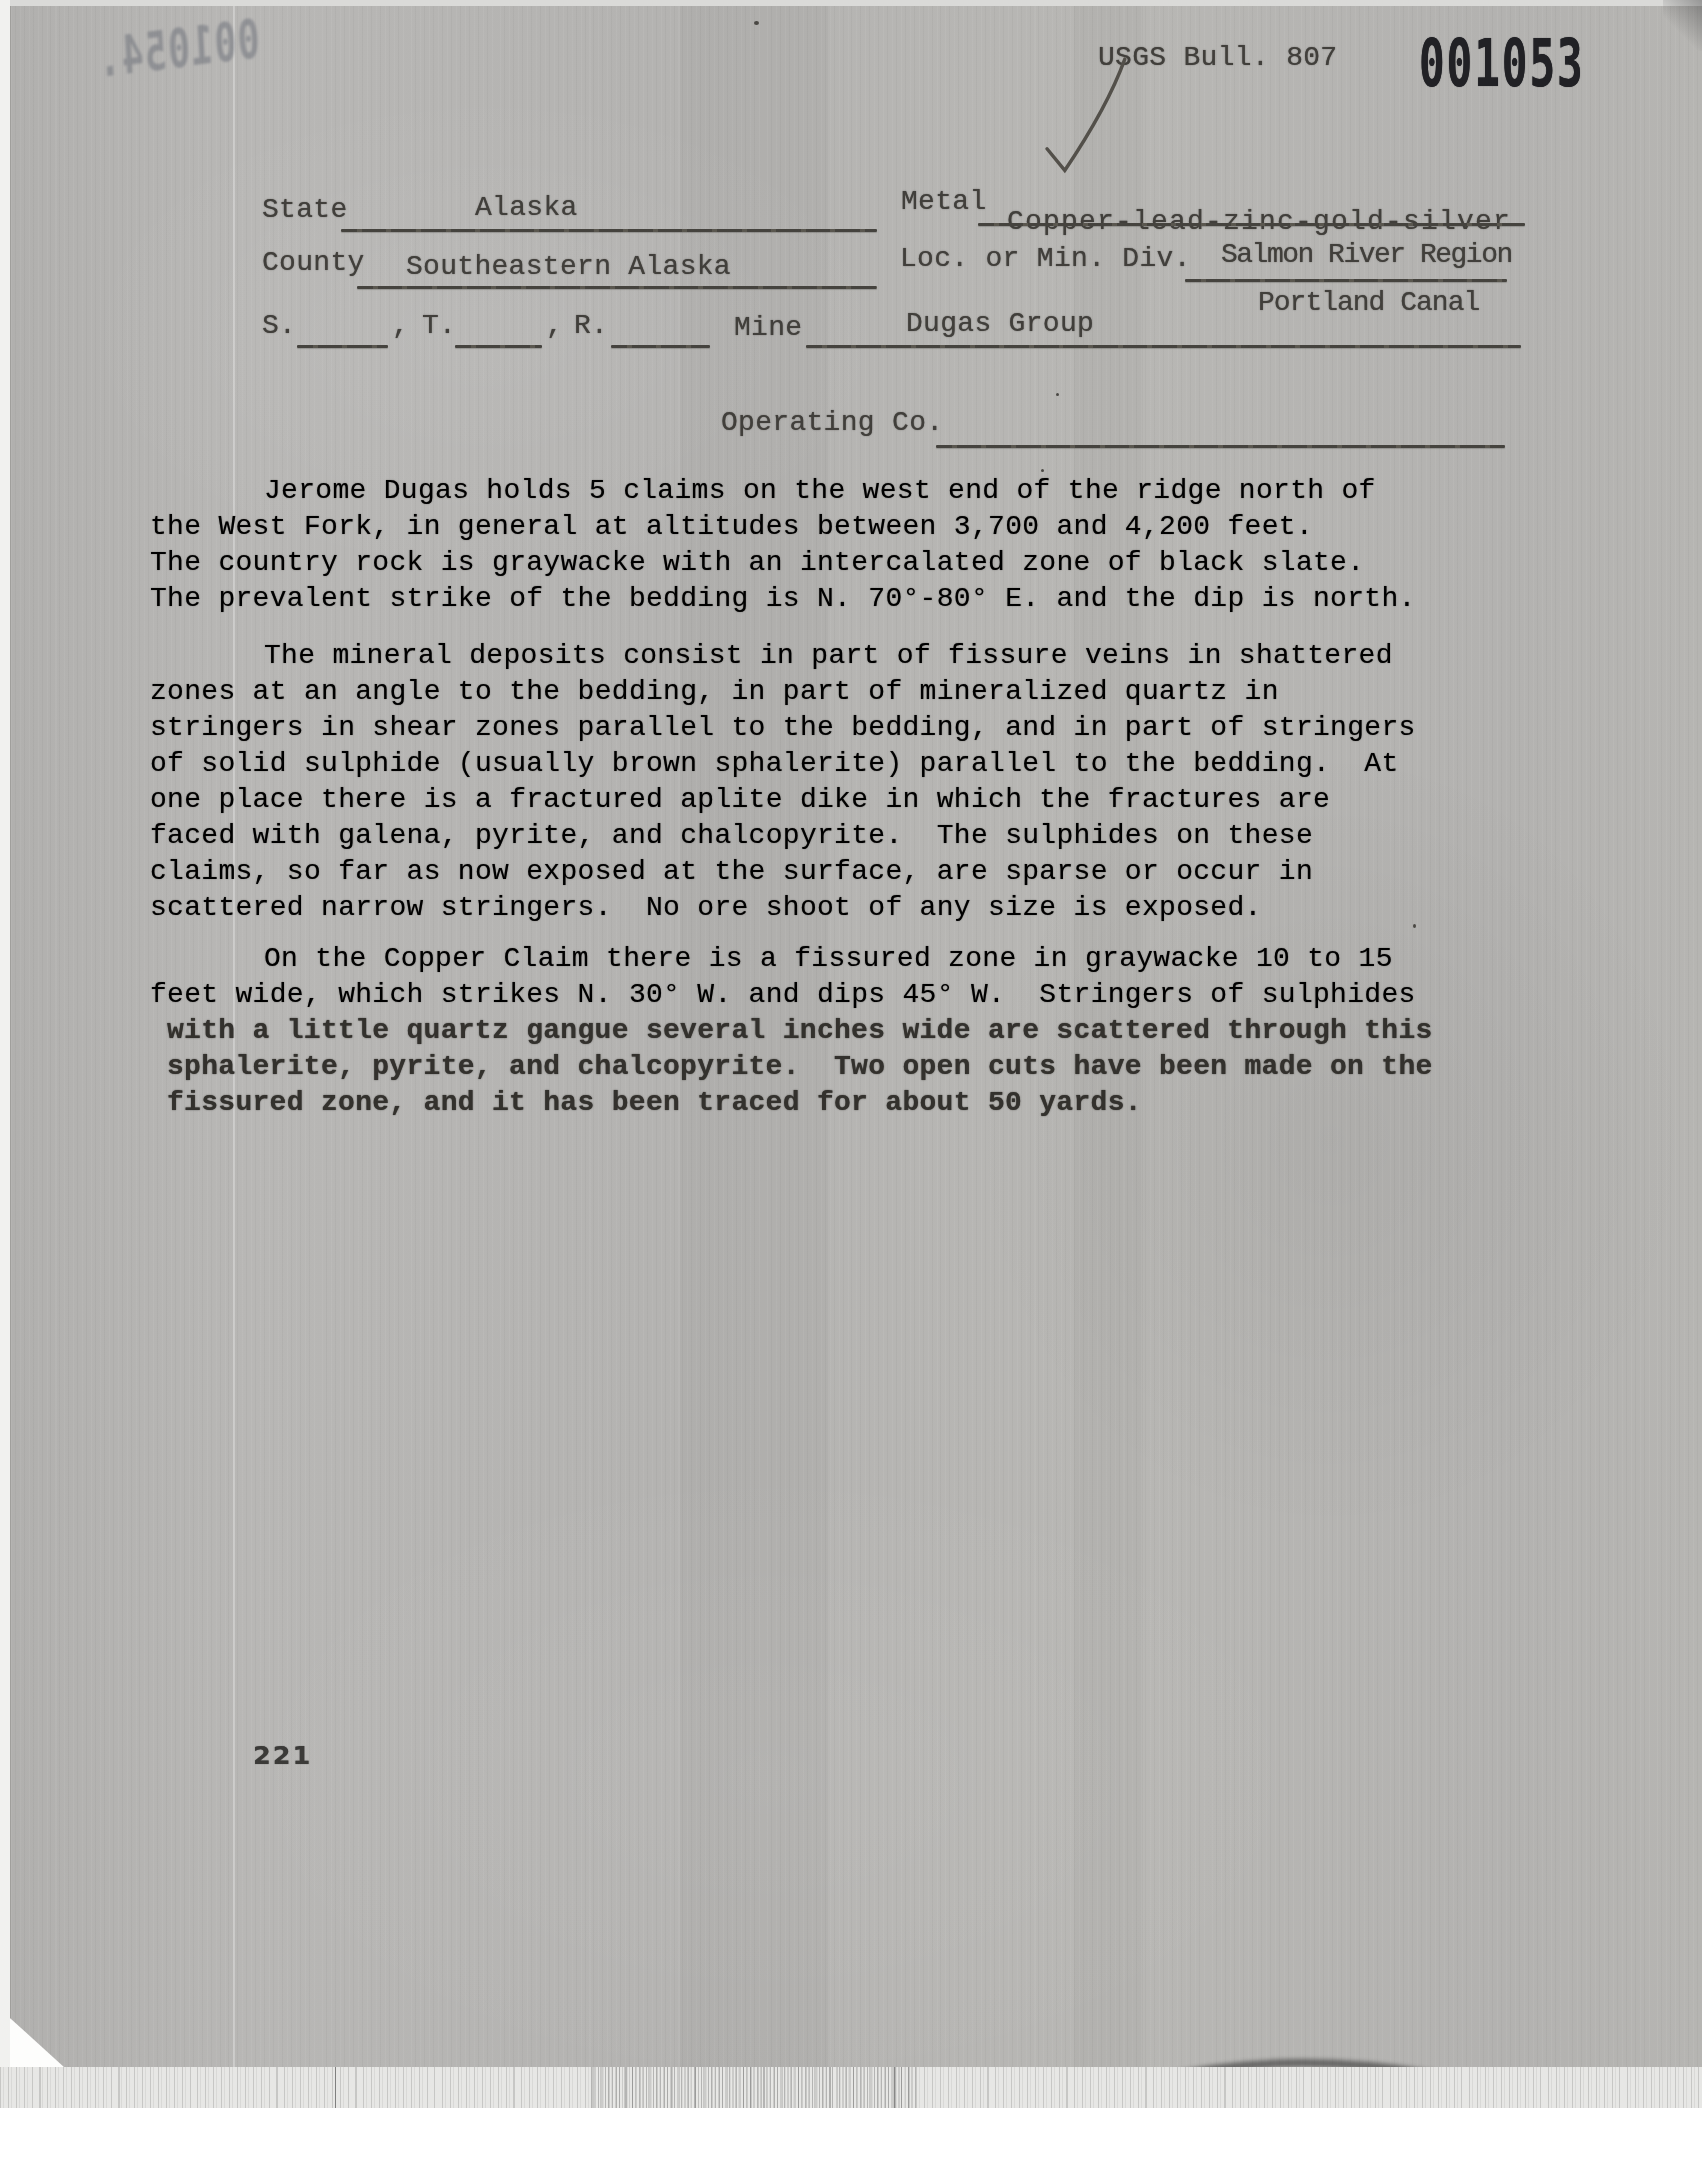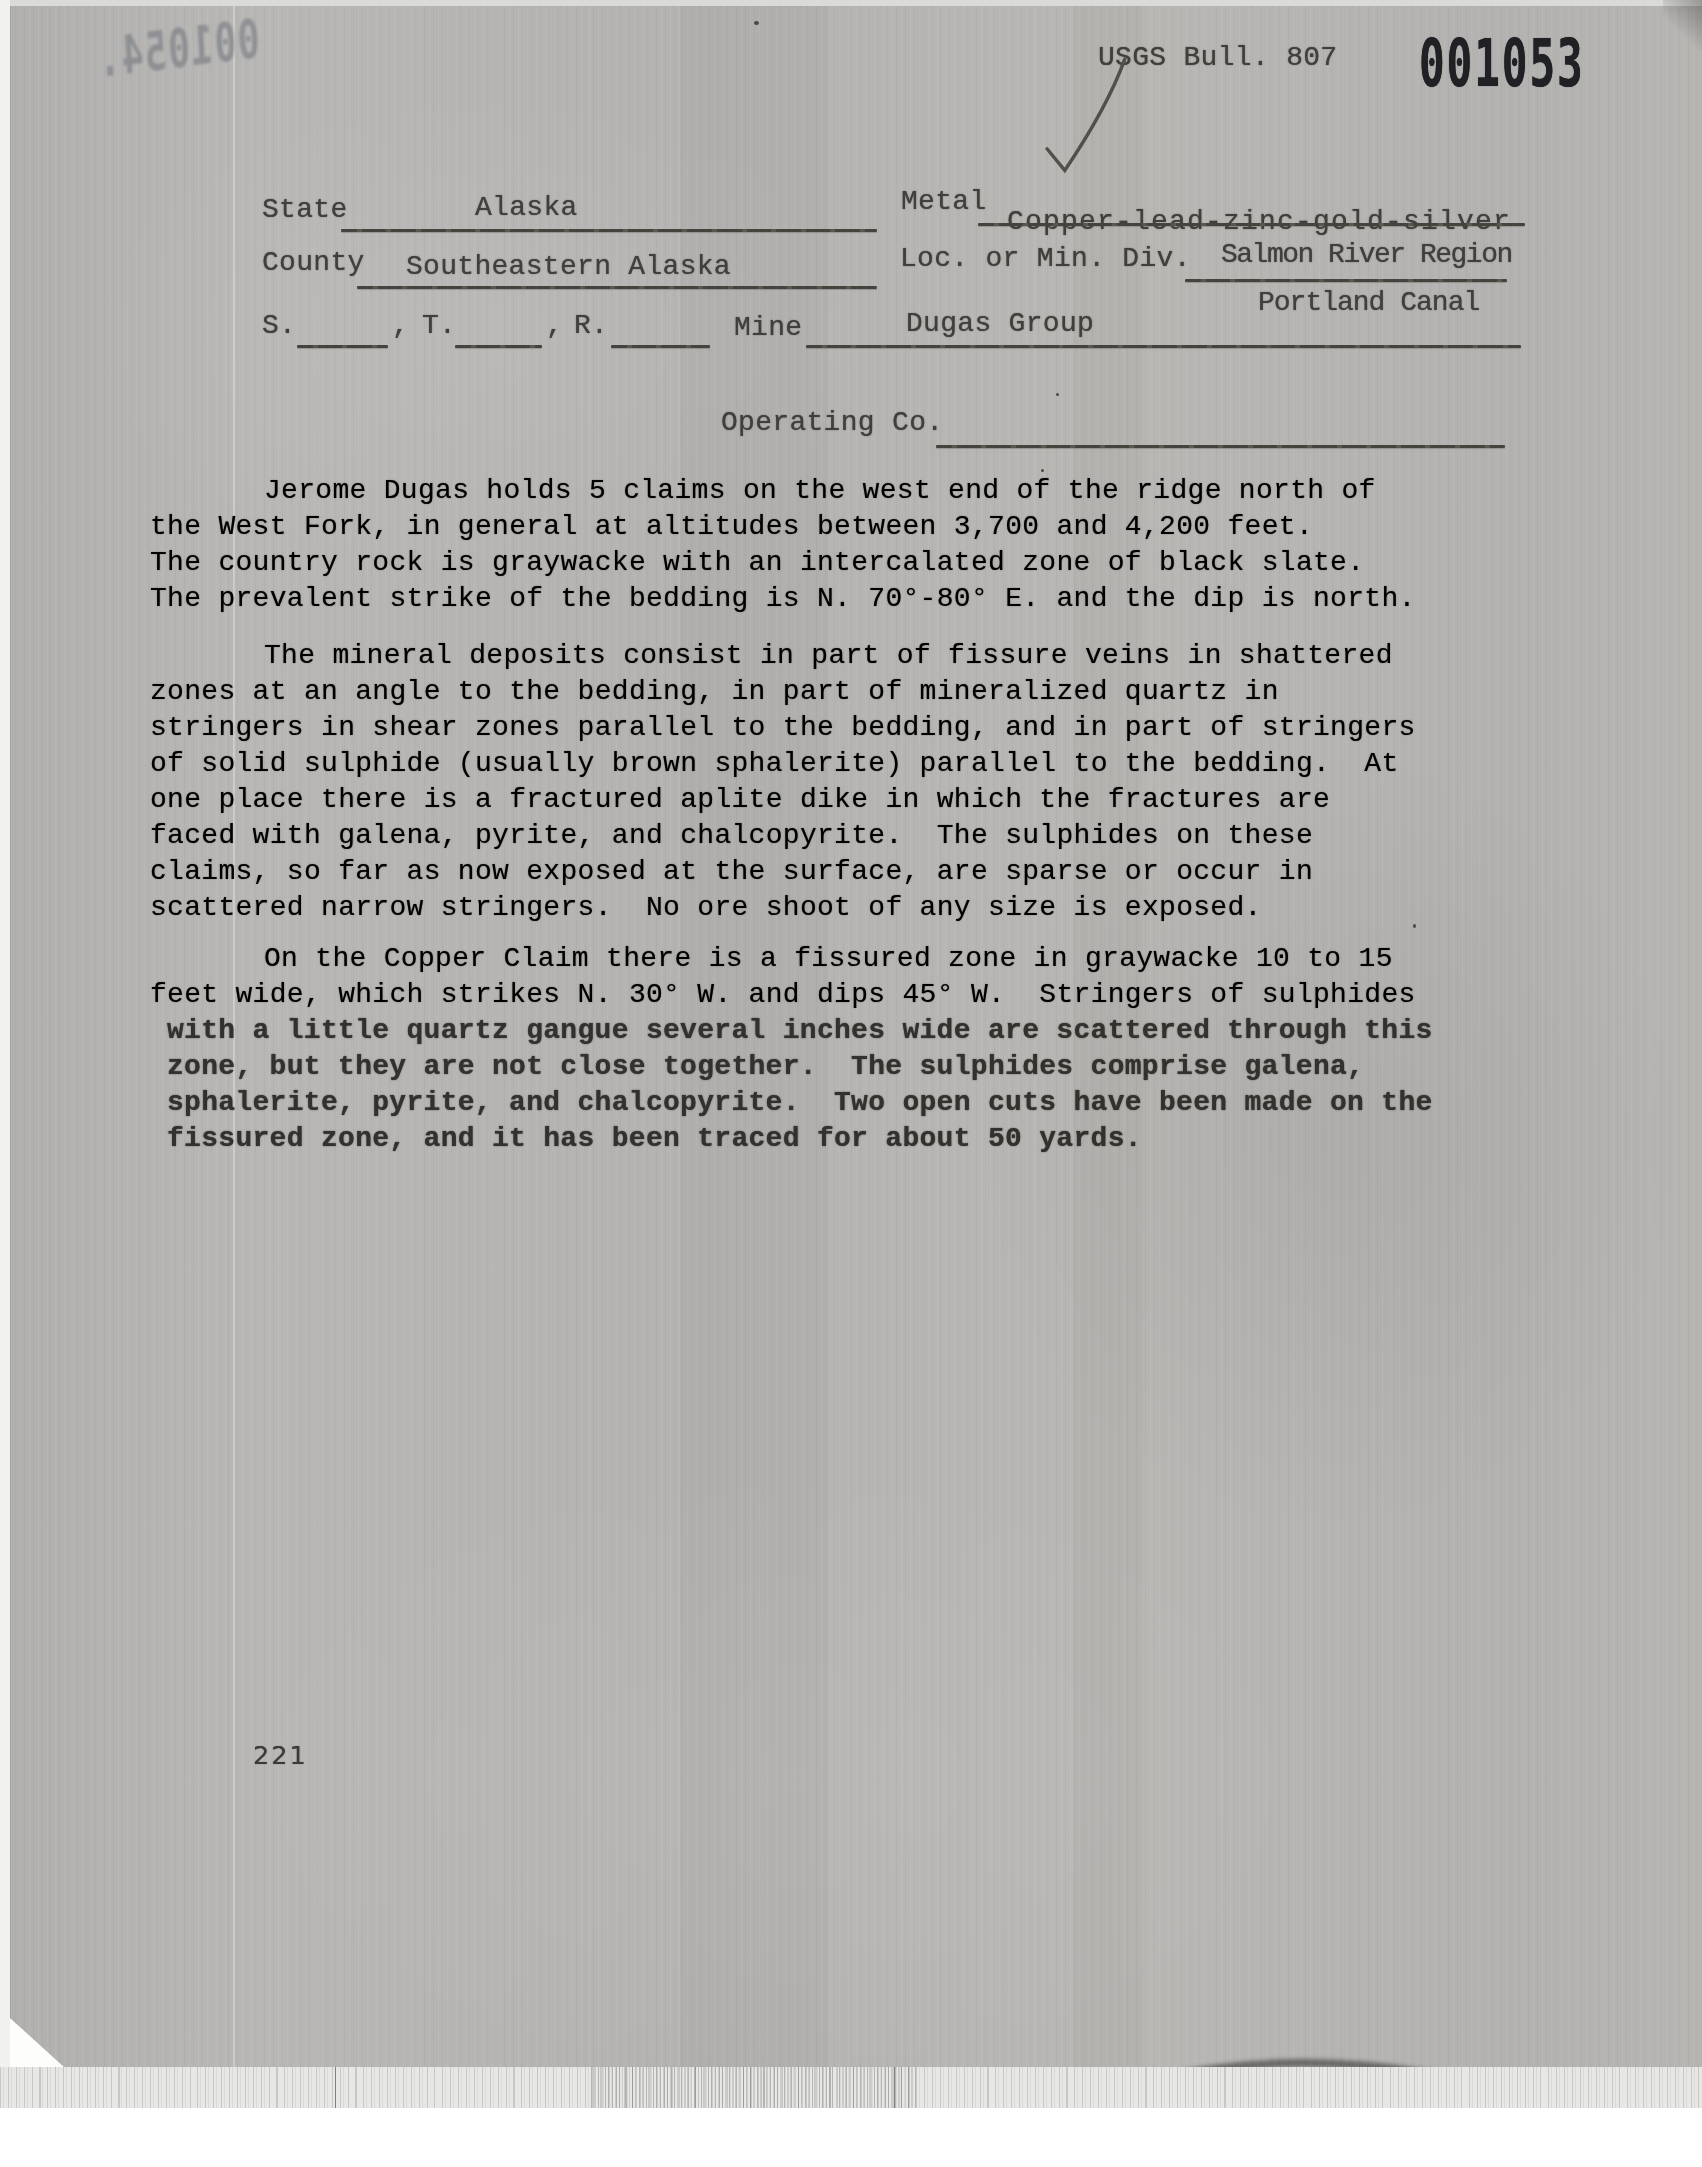--- a/index.html
+++ b/index.html
@@ -83,21 +83,21 @@
   .bleed-stamp{
     position:absolute;left:47px;top:19.7px;
     font-family:"DejaVu Sans Mono", monospace;font-weight:700;
     font-size:59px;line-height:57px;letter-spacing:2px;color:rgba(88,92,104,.42);
     transform:scale(-.62,.9) rotate(5deg);transform-origin:center;
     filter:blur(1.4px);
   }
   .usgs-ref{position:absolute;left:1098px;top:43px;}
   .page-number{
     position:absolute;left:253px;top:1740px;
-    font-family:"DejaVu Sans", sans-serif;font-weight:400;
+    font-family:"DejaVu Sans", sans-serif;font-weight:700;
     font-size:25.6px;color:#3b3a38;letter-spacing:2px;
     text-shadow:0 0 1px rgba(50,50,48,.7);
   }
   .mark-svg{position:absolute;left:0;top:0;width:1702px;height:2167px;pointer-events:none;}
   .speck{position:absolute;border-radius:50%;background:#4a4844;}
 </style>
 </head>
 <body>
 
 <div class="canvas">
@@ -166,21 +166,20 @@
     <div class="line">one place there is a fractured aplite dike in which the fractures are</div>
     <div class="line">faced with galena, pyrite, and chalcopyrite.  The sulphides on these</div>
     <div class="line">claims, so far as now exposed at the surface, are sparse or occur in</div>
     <div class="line">scattered narrow stringers.  No ore shoot of any size is exposed.</div>
   </div>
 
   <div class="para" style="top:941px;">
     <div class="line indent">On the Copper Claim there is a fissured zone in graywacke 10 to 15</div>
     <div class="line">feet wide, which strikes N. 30° W. and dips 45° W.  Stringers of sulphides</div>
     <div class="line heavy">with a little quartz gangue several inches wide are scattered through this</div>
-    <div class="line heavy">zone, but they are not close together.  The sulphides comprise galena,</div>
     <div class="line heavy">sphalerite, pyrite, and chalcopyrite.  Two open cuts have been made on the</div>
     <div class="line heavy">fissured zone, and it has been traced for about 50 yards.</div>
   </div>
 
   <div class="page-number">221</div>
 
   <div class="speck" style="left:754px;top:20.7px;width:4.9px;height:3.9px;"></div>
   <div class="speck" style="left:1056px;top:393px;width:3px;height:3px;"></div>
   <div class="speck" style="left:1413px;top:924px;width:3px;height:3.9px;"></div>
   <div class="speck" style="left:1041px;top:469px;width:3px;height:3px;"></div>

